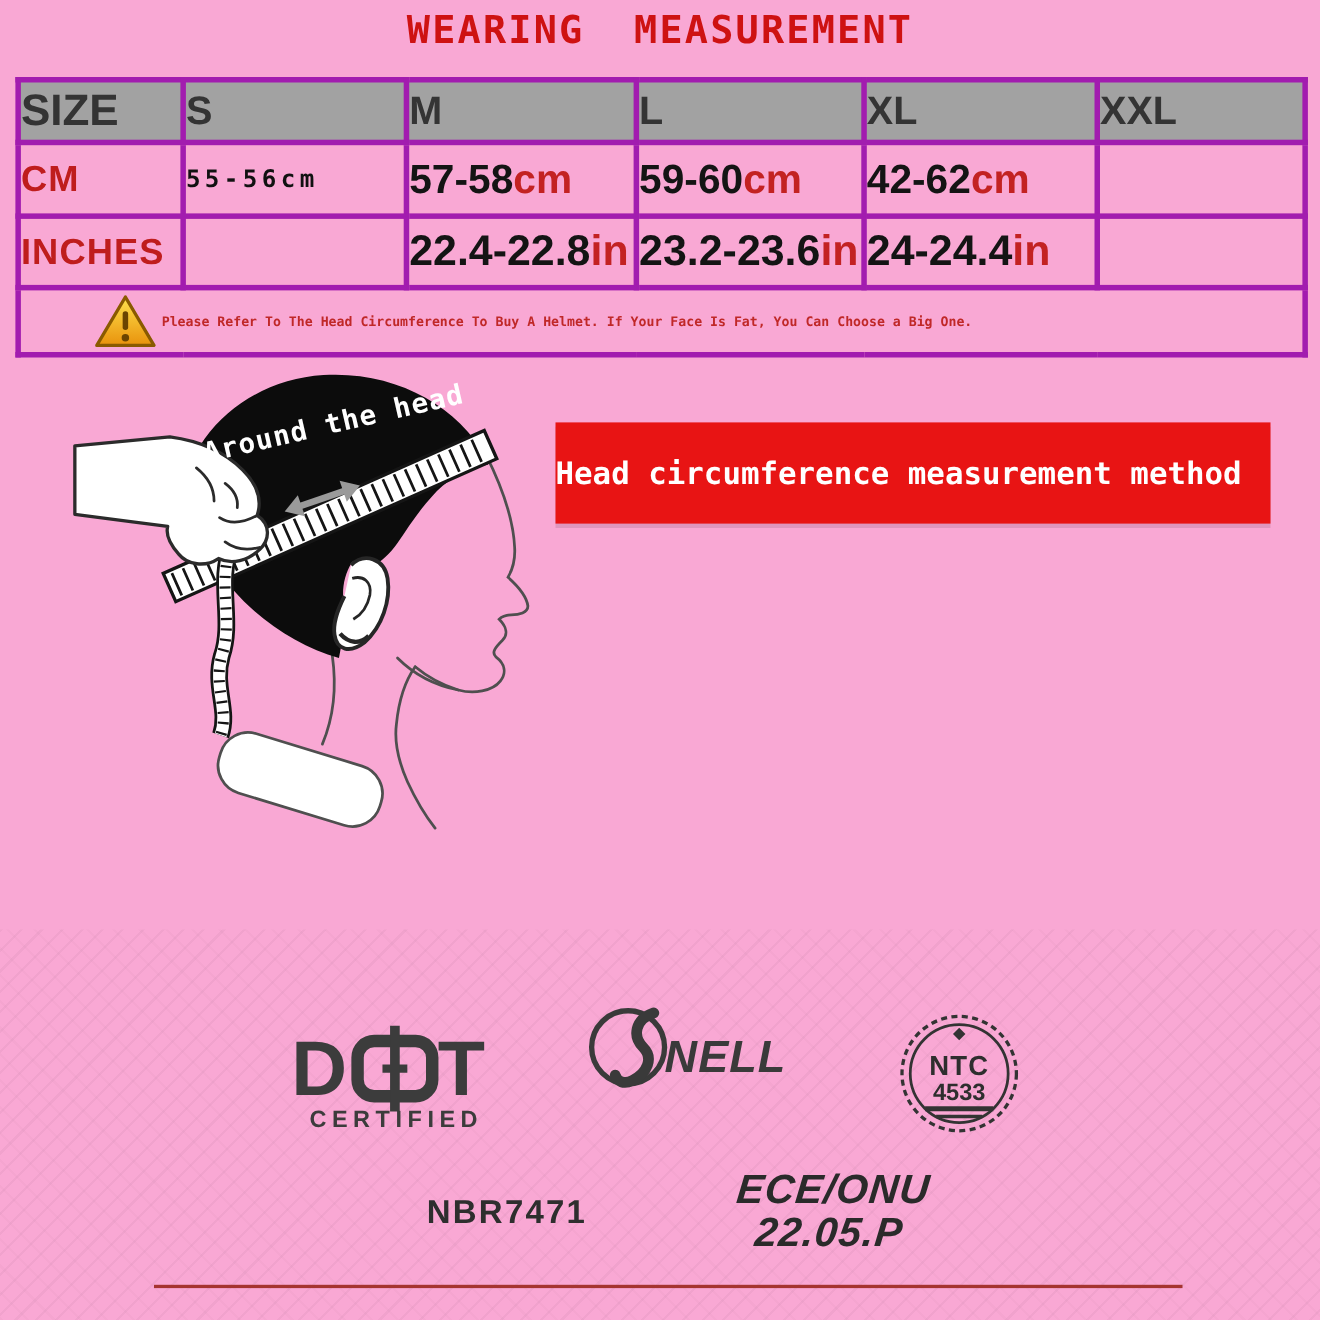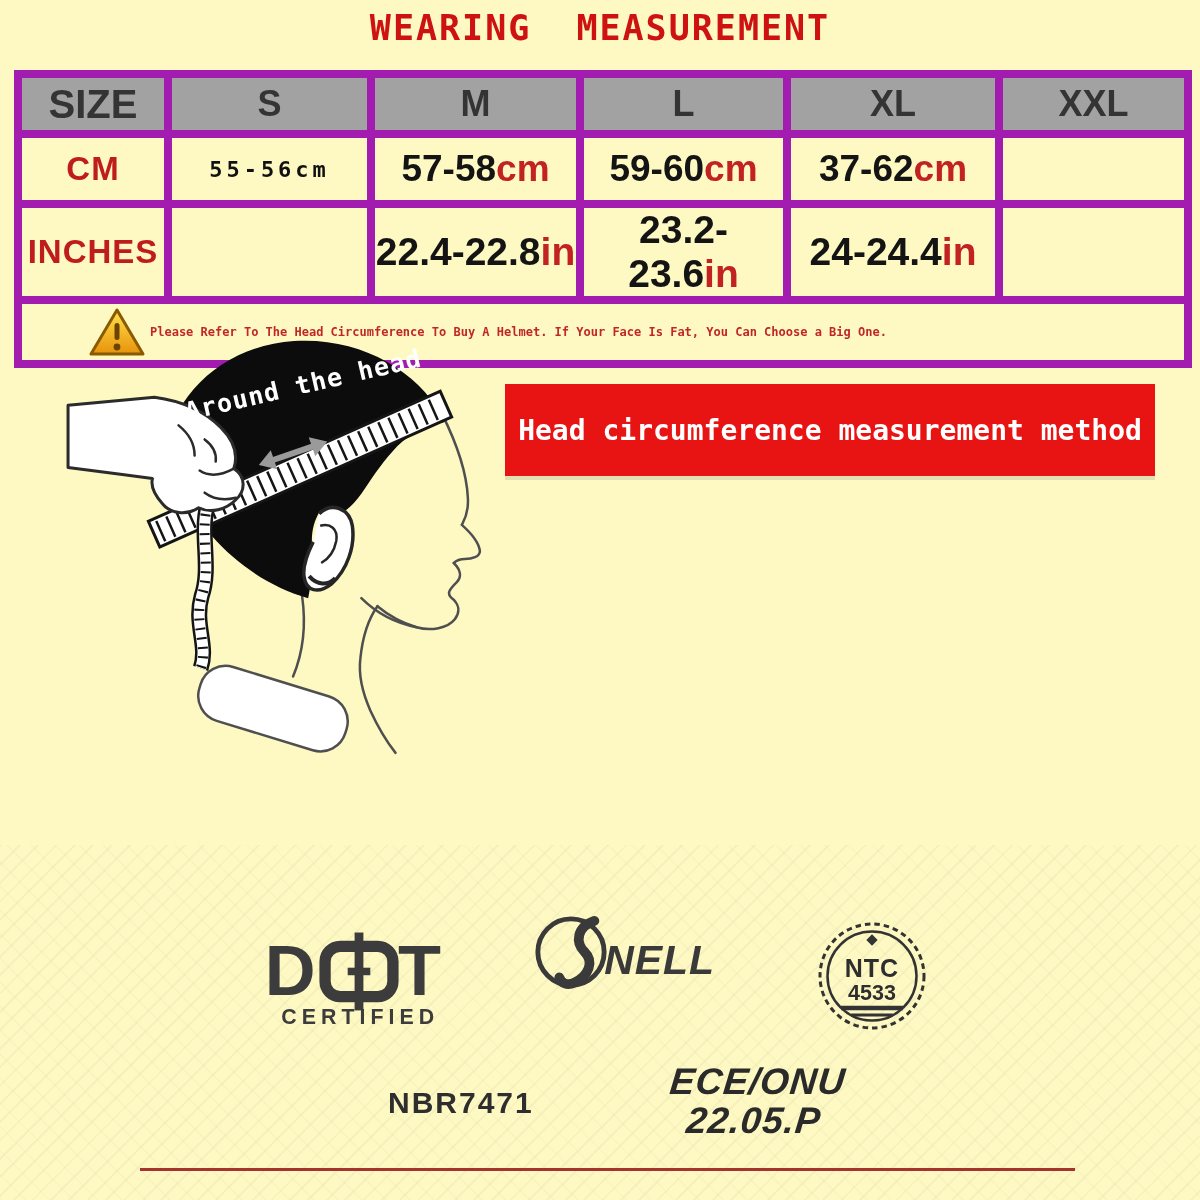--- a/index.html
+++ b/index.html
@@ -1,45 +1,45 @@
 <!DOCTYPE html>
 <html><head>
 <meta charset="utf-8">
 <style>
   html,body{margin:0;padding:0;background:#ffffff;}
-  #stage{position:relative;width:1200px;height:1200px;background:#fef9c3;overflow:hidden;
+  #stage{position:relative;width:1200px;height:1200px;background:#f9a8d4;overflow:hidden;
          font-family:"Liberation Sans",sans-serif;}
   
   #title{position:absolute;top:8px;left:0;width:100%;text-align:center;
          font-family:"DejaVu Sans Mono",monospace;font-weight:bold;font-size:35px;
          color:#ce1212;letter-spacing:2px;word-spacing:22px;}
   
   #size-table{position:absolute;left:14px;top:70px;width:1172px;border-collapse:collapse;
               table-layout:fixed;border:4px solid #161616;}
-  #size-table td{border:8px solid #a21caf;text-align:center;vertical-align:middle;padding:0;}
+  #size-table td{border:5px solid #a21caf;text-align:left;vertical-align:middle;padding:0;}
   .hdr td{background:#a2a2a2;height:52px;color:#343434;}
   .h-size{font-size:40px;font-weight:bold;}
   .h-letter{font-size:36px;font-weight:600;}
   .row-cm td{height:62px;}
   .row-in td{height:60px;}
   .rowlabel{font-size:33px;font-weight:bold;color:#bf1d1d;letter-spacing:1px;}
   .mono-val{font-family:"DejaVu Sans Mono",monospace;font-weight:bold;font-size:22px;
             letter-spacing:4px;color:#111111;}
   .big-val{font-size:37px;font-weight:bold;color:#141414;}
   .in-val{font-size:39px;font-weight:bold;color:#141414;}
   .unit{color:#c32222;}
   .note-td{height:56px;}
   .note-wrap{display:flex;align-items:center;justify-content:flex-start;padding-left:66px;}
   .note-text{font-family:"DejaVu Sans Mono",monospace;font-size:12px;font-weight:700;
              color:#c02828;white-space:nowrap;margin-left:4px;}
   
   #head-art{position:absolute;left:58px;top:328px;}
   
   #banner{position:absolute;left:505px;top:384px;width:650px;height:92px;background:#e81414;
-          box-shadow:0 4px 0 rgba(0,0,0,0.10);display:flex;align-items:center;justify-content:center;}
+          box-shadow:0 4px 0 rgba(0,0,0,0.10);display:flex;align-items:center;justify-content:flex-start;}
   #banner span{font-family:"DejaVu Sans Mono",monospace;font-size:28px;font-weight:bold;color:#ffffff;}
   
   #description{position:absolute;left:506px;top:566px;width:660px;
                font-family:"DejaVu Sans Mono",monospace;font-size:23.5px;font-weight:500;
                color:#c43131;line-height:51px;}
   
   #cert-bg{position:absolute;left:0;top:845px;width:1200px;height:355px;
            background:
              repeating-linear-gradient(135deg,rgba(0,0,0,0.045) 0 2px,transparent 2px 13px),
              repeating-linear-gradient(45deg,rgba(0,0,0,0.02) 0 2px,transparent 2px 17px);
@@ -74,21 +74,21 @@
       <td class="h-letter">M</td>
       <td class="h-letter">L</td>
       <td class="h-letter">XL</td>
       <td class="h-letter">XXL</td>
     </tr>
     <tr class="row-cm">
       <td class="rowlabel">CM</td>
       <td class="mono-val">55-56cm</td>
       <td><span class="big-val">57-58</span><span class="big-val unit">cm</span></td>
       <td><span class="big-val">59-60</span><span class="big-val unit">cm</span></td>
-      <td><span class="big-val">37-62</span><span class="big-val unit">cm</span></td>
+      <td><span class="big-val">42-62</span><span class="big-val unit">cm</span></td>
       <td></td>
     </tr>
     <tr class="row-in">
       <td class="rowlabel">INCHES</td>
       <td></td>
       <td><span class="in-val">22.4-22.8</span><span class="in-val unit">in</span></td>
       <td><span class="in-val">23.2-23.6</span><span class="in-val unit">in</span></td>
       <td><span class="in-val">24-24.4</span><span class="in-val unit">in</span></td>
       <td></td>
     </tr>

